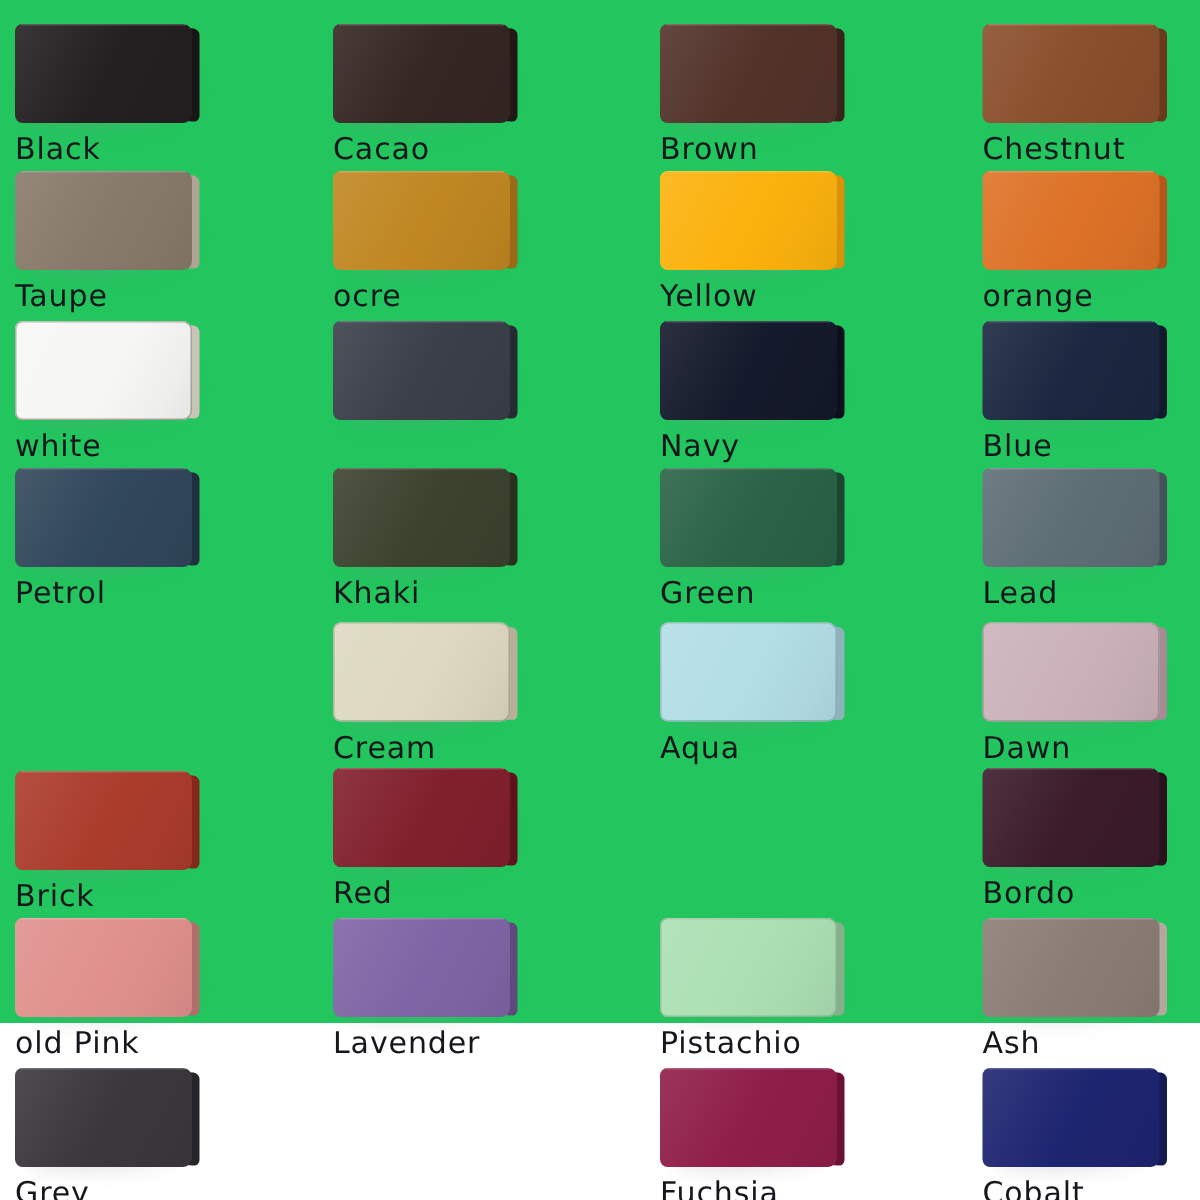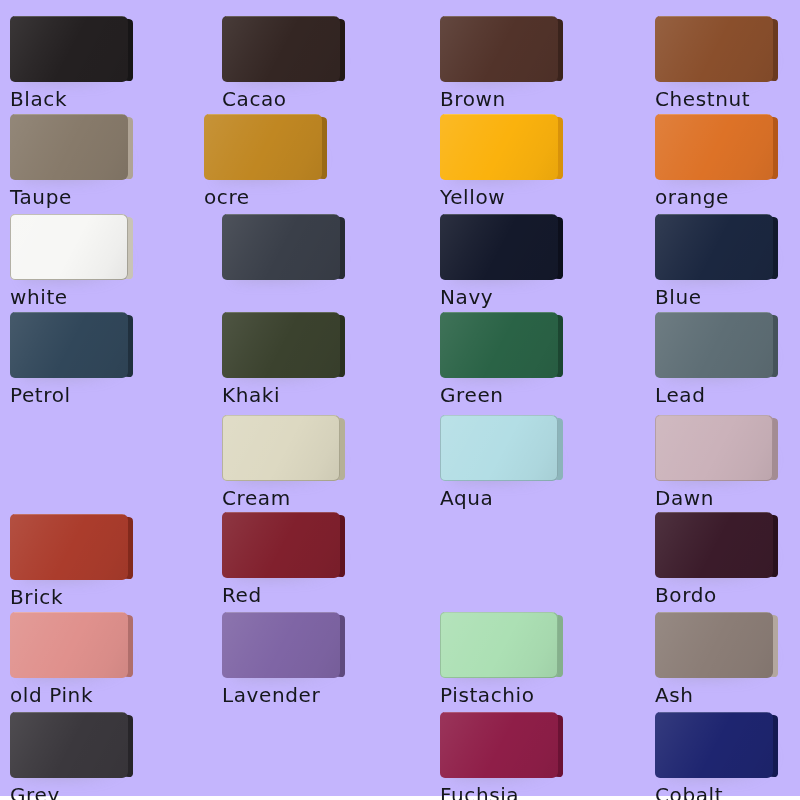--- a/index.html
+++ b/index.html
@@ -12,22 +12,22 @@
     width: 800px;
     height: 800px;
     overflow: hidden;
     font-family: "DejaVu Sans", sans-serif;
     position: relative;
   }
 
   #chart {
     position: relative;
     width: 800px;
-    height: 796px;
-    background: #c4b5fd;
+    height: 682px;
+    background: #22c55e;
   }
 
   
   .cell {
     position: absolute;
     width: 200px;
   }
 
   .swatch-wrap {
     position: relative;
@@ -149,21 +149,21 @@
       </div>
       <div class="label">Chestnut</div>
     </div>
     <div class="cell" style="left: 10px; top: 114px;">
       <div class="swatch-wrap">
         <div class="swatch-edge" style="background: rgb(176, 164, 149);"></div>
         <div class="swatch-face" title="Taupe" style="background: rgb(135, 122, 106);"></div>
       </div>
       <div class="label">Taupe</div>
     </div>
-    <div class="cell" style="left: 204px; top: 114px; text-align: center;">
+    <div class="cell" style="left: 222px; top: 114px; text-align: center;">
       <div class="swatch-wrap">
         <div class="swatch-edge" style="background: rgb(154, 106, 22);"></div>
         <div class="swatch-face" title="ocre" style="background: rgb(192, 135, 34);"></div>
       </div>
       <div class="label">ocre</div>
     </div>
     <div class="cell" style="left: 440px; top: 114px;">
       <div class="swatch-wrap">
         <div class="swatch-edge" style="background: rgb(216, 146, 10);"></div>
         <div class="swatch-face" title="Yellow" style="background: rgb(251, 178, 13);"></div>

